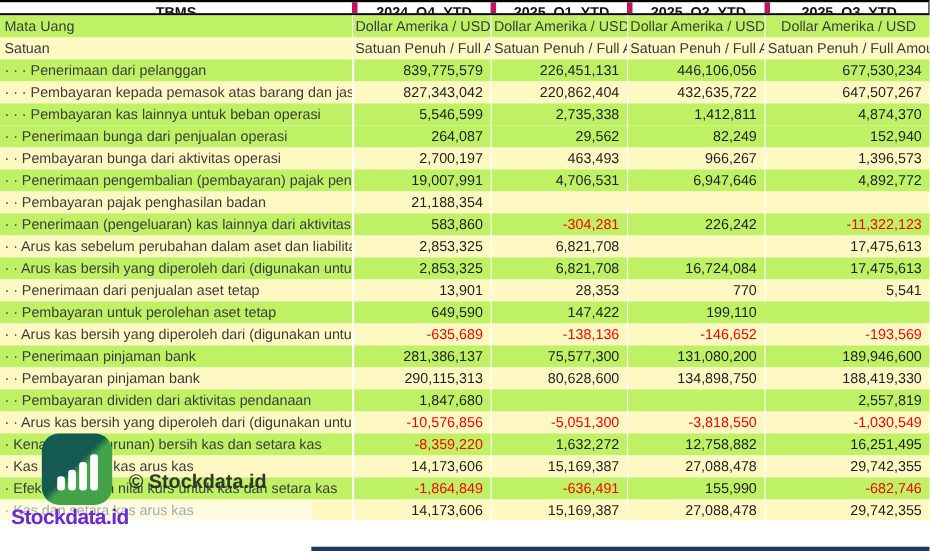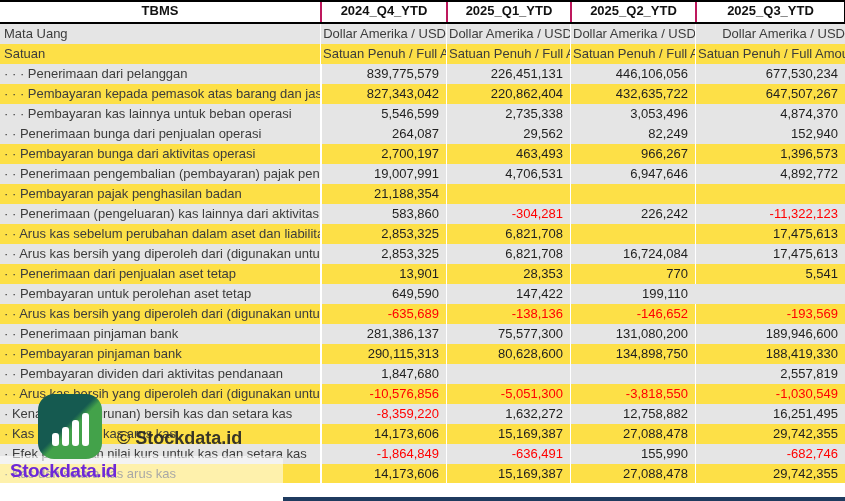--- a/index.html
+++ b/index.html
@@ -10,39 +10,39 @@
     -webkit-font-smoothing:antialiased;
   }
   .table{position:absolute;left:0;top:0;width:845px;}
   .row{
     display:grid;
     grid-template-columns:320px 126px 124px 125px 150px;
     height:20px;line-height:20px;font-size:13px;
   }
   .row:last-child{height:19px;line-height:19px;}
   .header-row{
-    height:24px;line-height:18px;
+    height:14px;line-height:18px;
     border-top:2px solid #000;border-bottom:2px solid #000;
     font-weight:bold;background:#fff;color:#111;
     box-sizing:border-box;
   }
   .header-row .hcell{
     text-align:center;overflow:hidden;white-space:nowrap;
     box-sizing:border-box;
   }
-  .header-row .hcell.hv{border-left:2px solid #be185d;}
+  .header-row .hcell.hv{border-left:5px solid #be185d;}
   .header-row .hcell.hv:last-child{border-right:1px solid #000;}
-  .r-light{background:#e5e5e5;}
-  .r-dark{background:#fde047;}
+  .r-light{background:#bef264;}
+  .r-dark{background:#fef9c3;}
   .c-label{
     padding-left:4px;color:#3c3c3c;
     overflow:hidden;white-space:nowrap;box-sizing:border-box;
   }
   .c-meta{
-    padding-left:2px;color:#3c3c3c;text-align:right;
+    padding-left:2px;color:#3c3c3c;text-align:center;
     overflow:hidden;white-space:nowrap;box-sizing:border-box;
     border-left:1px solid #ffffff;
   }
   .c-v{
     padding-right:7px;color:#1f1f1f;text-align:right;
     overflow:hidden;white-space:nowrap;box-sizing:border-box;
     border-left:1px solid #ffffff;
   }
   .c-v.first{border-left:2px solid #ffffff;}
   .neg{color:#ff0000;}
@@ -122,21 +122,21 @@
     <div class="c-v first">827,343,042</div>
     <div class="c-v">220,862,404</div>
     <div class="c-v">432,635,722</div>
     <div class="c-v">647,507,267</div>
   </div>
 
   <div class="row r-light">
     <div class="c-label">· · · Pembayaran kas lainnya untuk beban operasi</div>
     <div class="c-v first">5,546,599</div>
     <div class="c-v">2,735,338</div>
-    <div class="c-v">3,053,496</div>
+    <div class="c-v">1,412,811</div>
     <div class="c-v">4,874,370</div>
   </div>
 
 
   <div class="row r-light">
     <div class="c-label">· · Penerimaan bunga dari penjualan operasi</div>
     <div class="c-v first">264,087</div>
     <div class="c-v">29,562</div>
     <div class="c-v">82,249</div>
     <div class="c-v">152,940</div>

